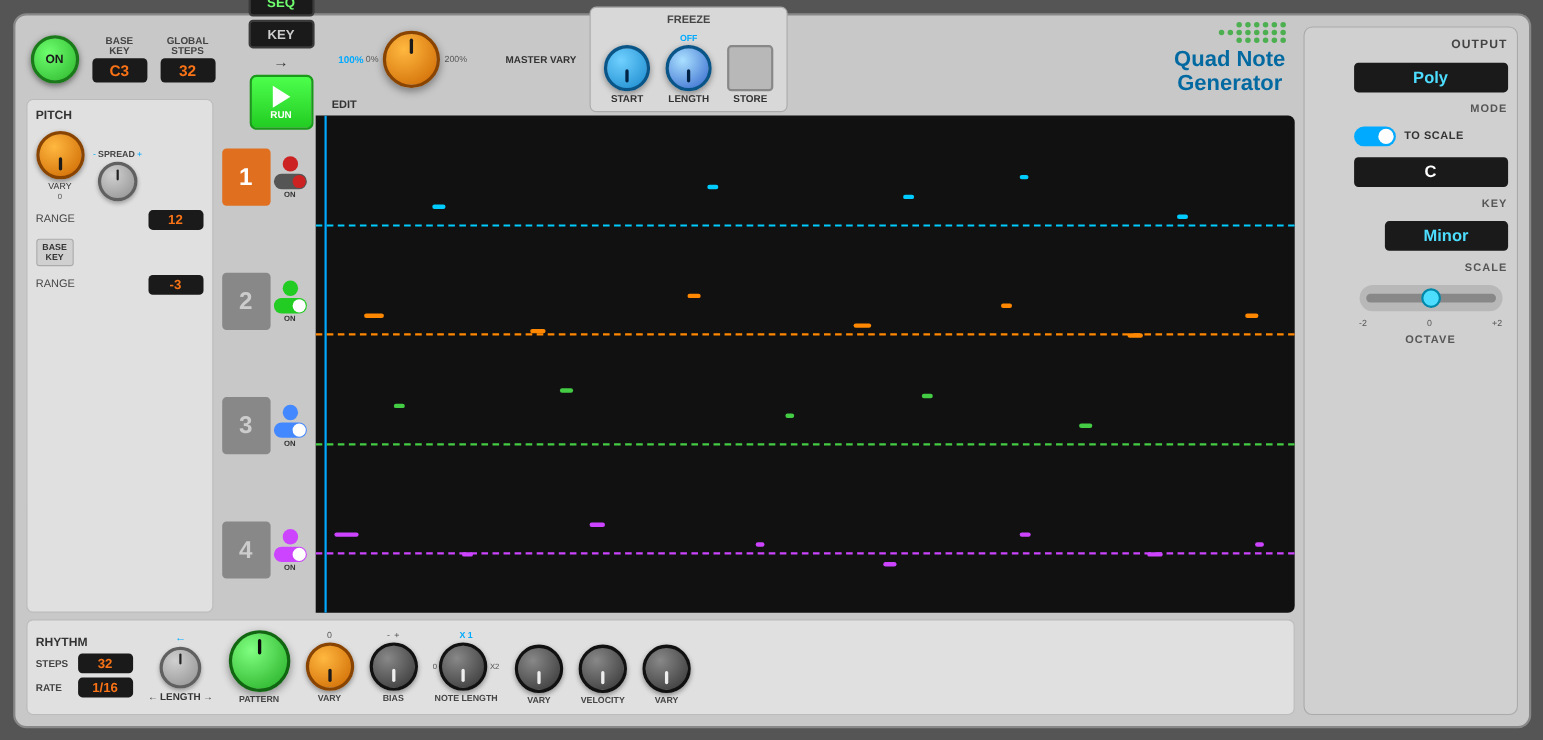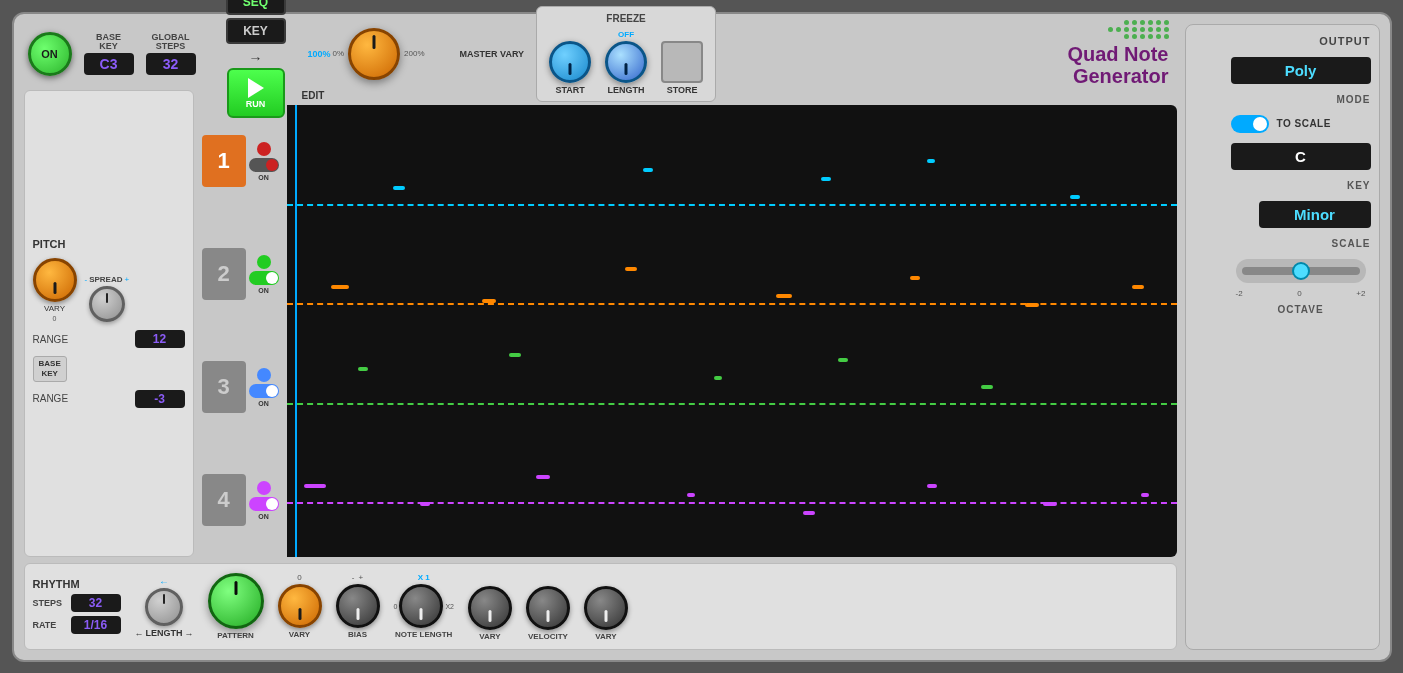--- a/index.html
+++ b/index.html
@@ -63,21 +63,21 @@
     }
     .label-small {
       font-size: 9px;
       color: #444;
       font-weight: bold;
       text-align: center;
       line-height: 1;
     }
     .black-display {
       background: #1a1a1a;
-      color: #8b5cf6;
+      color: #f97316;
       border-radius: 4px;
       padding: 3px 10px;
       font-size: 14px;
       font-weight: bold;
       min-width: 50px;
       text-align: center;
     }
     .seq-btn {
       background: #1a1a1a;
       color: #6fff6f;
@@ -250,42 +250,41 @@
     }
     .bdot {
       width: 5px;
       height: 5px;
       border-radius: 50%;
       background: #4caf50;
     }
     .brand-name {
       font-size: 20px;
       font-weight: bold;
-      color: #701a75;
+      color: #0369a1;
       line-height: 1.1;
-      text-align: right;
+      text-align: center;
     }
     
     .middle-section {
       display: flex;
       flex-direction: row;
       gap: 8px;
       flex: 1;
     }
     
     .pitch-panel {
       background: #e0e0e0;
       border: 1px solid #bbb;
       border-radius: 6px;
       width: 170px;
       padding: 8px;
       display: flex;
       flex-direction: column;
       gap: 8px;
-      justify-content: center;
     }
     .panel-title {
       font-size: 11px;
       font-weight: bold;
       color: #333;
     }
     .pitch-top {
       display: flex;
       gap: 8px;
       align-items: flex-end;

